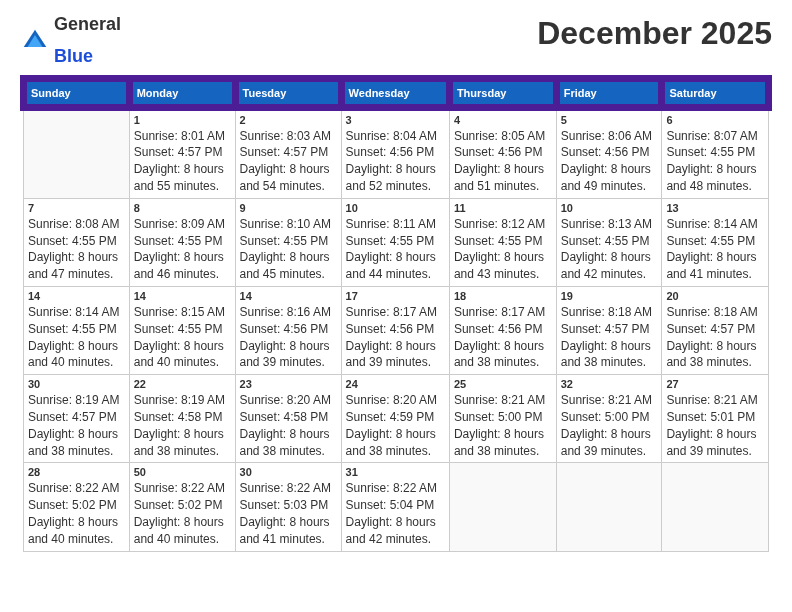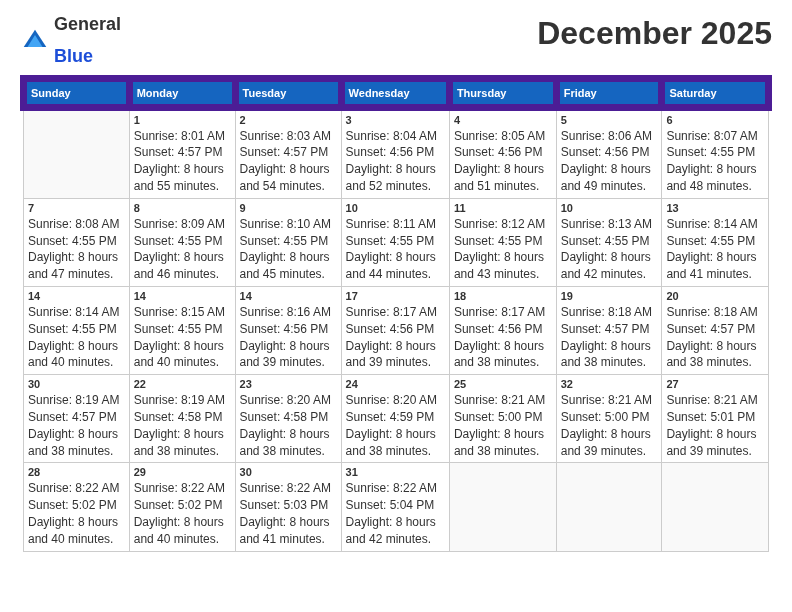--- a/index.html
+++ b/index.html
@@ -236,21 +236,21 @@
             <div class="day-number">27</div>
             <div class="day-info">Sunrise: 8:21 AM<br>Sunset: 5:01 PM<br>Daylight: 8 hours and 39 minutes.</div>
           </td>
         </tr>
         <tr>
           <td>
             <div class="day-number">28</div>
             <div class="day-info">Sunrise: 8:22 AM<br>Sunset: 5:02 PM<br>Daylight: 8 hours and 40 minutes.</div>
           </td>
           <td>
-            <div class="day-number">29</div>
+            <div class="day-number">50</div>
             <div class="day-info">Sunrise: 8:22 AM<br>Sunset: 5:02 PM<br>Daylight: 8 hours and 40 minutes.</div>
           </td>
           <td>
             <div class="day-number">30</div>
             <div class="day-info">Sunrise: 8:22 AM<br>Sunset: 5:03 PM<br>Daylight: 8 hours and 41 minutes.</div>
           </td>
           <td>
             <div class="day-number">31</div>
             <div class="day-info">Sunrise: 8:22 AM<br>Sunset: 5:04 PM<br>Daylight: 8 hours and 42 minutes.</div>
           </td>

